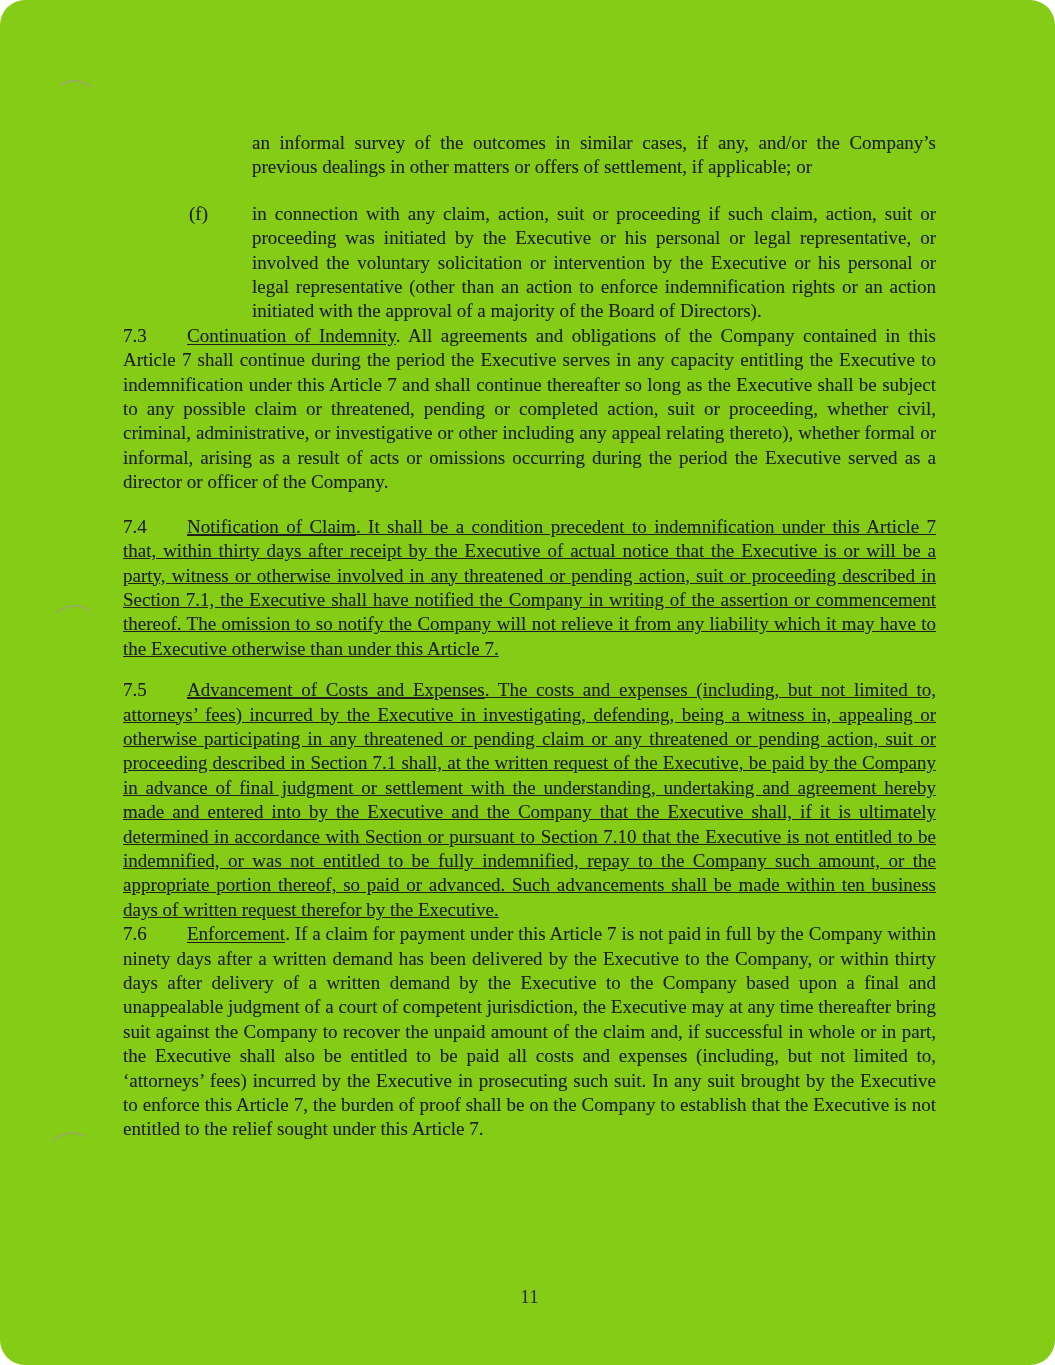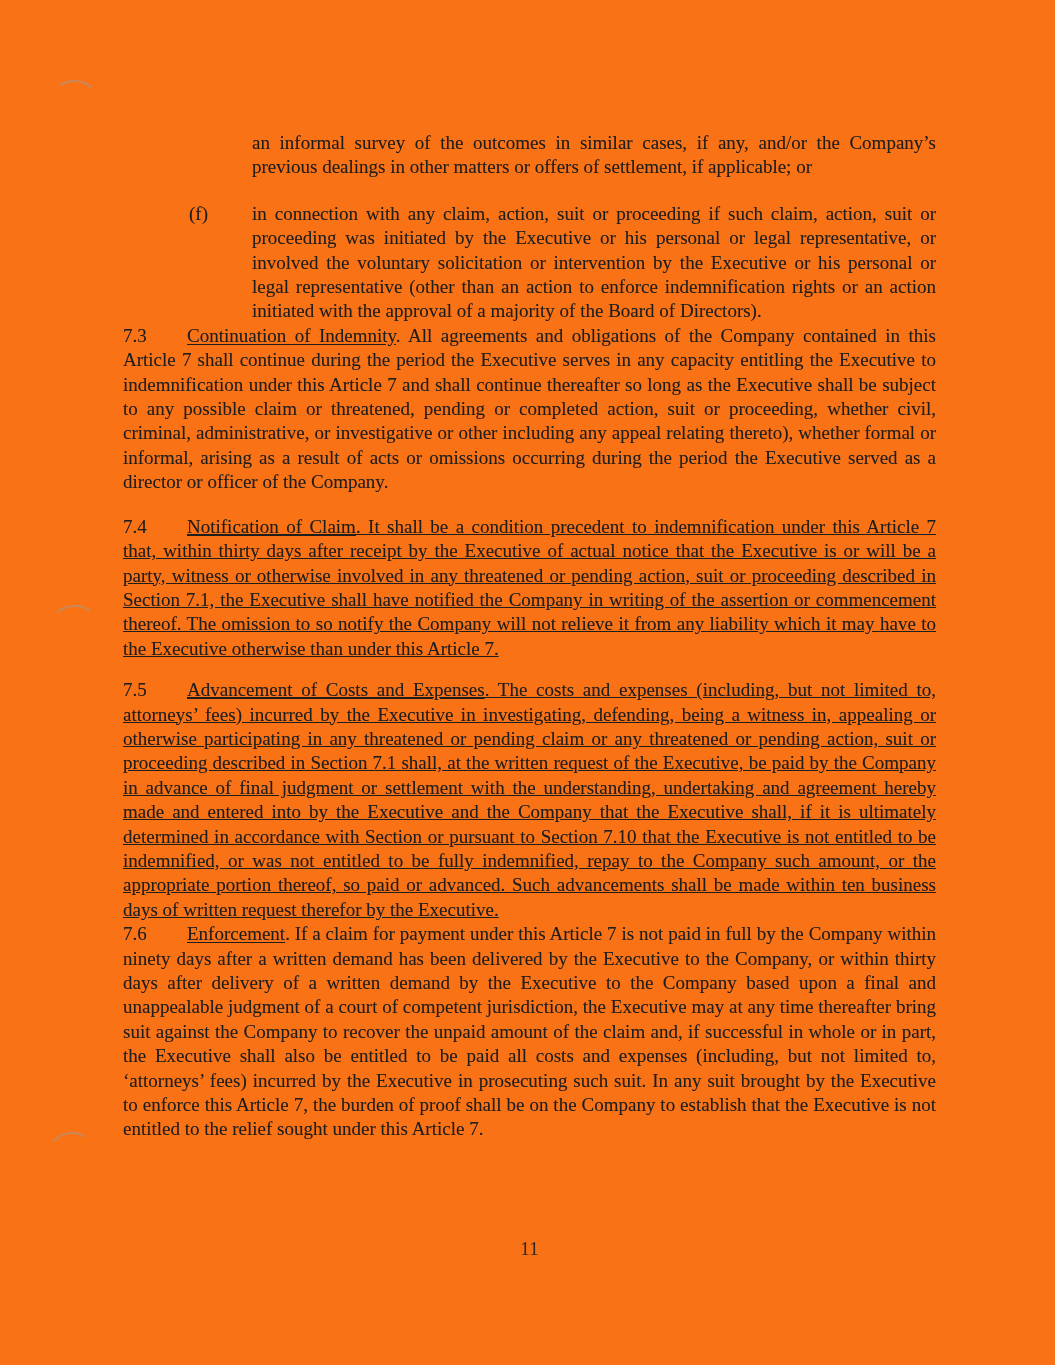--- a/index.html
+++ b/index.html
@@ -5,21 +5,22 @@
   html, body { margin: 0; padding: 0; }
   body {
     width: 1055px; height: 1365px;
     background: #ffffff;
     font-family: "Liberation Serif", serif;
     position: relative;
     overflow: hidden;
   }
   .page {
     position: absolute; inset: 0;
-    background: #f97316;
+    background: #84cc16;
+    border-radius: 25px;
   }
   .content {
     position: absolute;
     left: 123px; top: 131px; width: 813px;
     color: #1e1e1e;
   }
   .para {
     margin: 0;
     font-size: 19px;
     line-height: 24.4px;
@@ -31,21 +32,21 @@
   .f-label { position: absolute; left: 66px; top: 0; }
   .section { margin-top: 0; }
   .gap-a { }
   .gap-b { margin-top: 20px; text-decoration: underline; }
   .gap-c { margin-top: 17px; text-decoration: underline; }
   .gap-d { }
   .secnum { display: inline-block; width: 64px; }
   .heading { text-decoration: underline; text-underline-offset: 2px; }
   .page-number {
     position: absolute;
-    left: 123px; top: 1238px; width: 813px;
+    left: 123px; top: 1286px; width: 813px;
     text-align: center;
     font-size: 19px;
     color: #2a2a2a;
   }
   .arc {
     position: absolute;
     border: 2px solid transparent;
     border-top-color: #a29a91;
     border-radius: 50%;
     opacity: 0.55;

